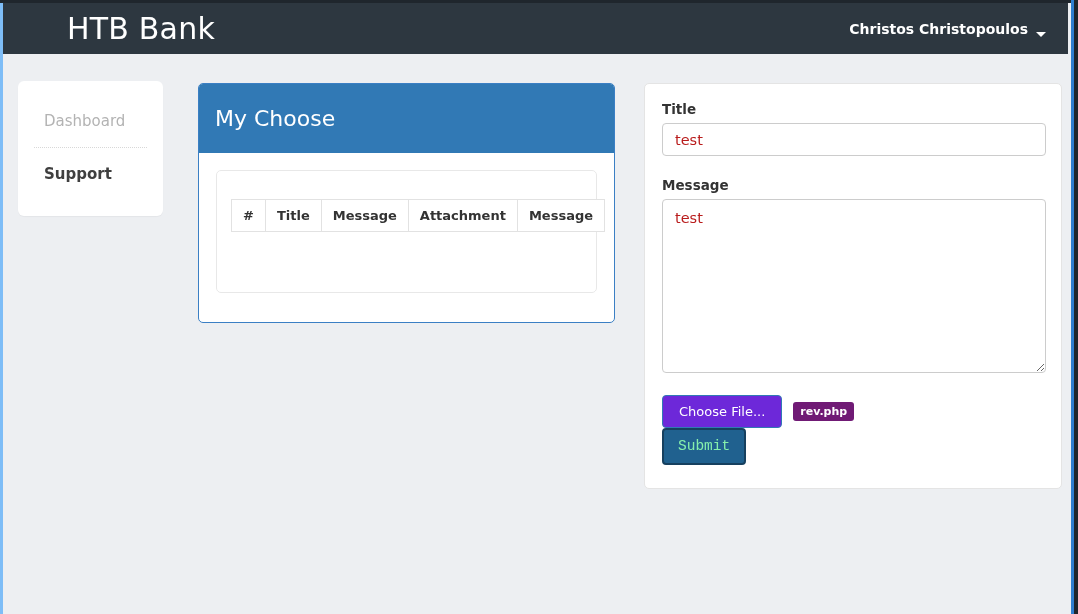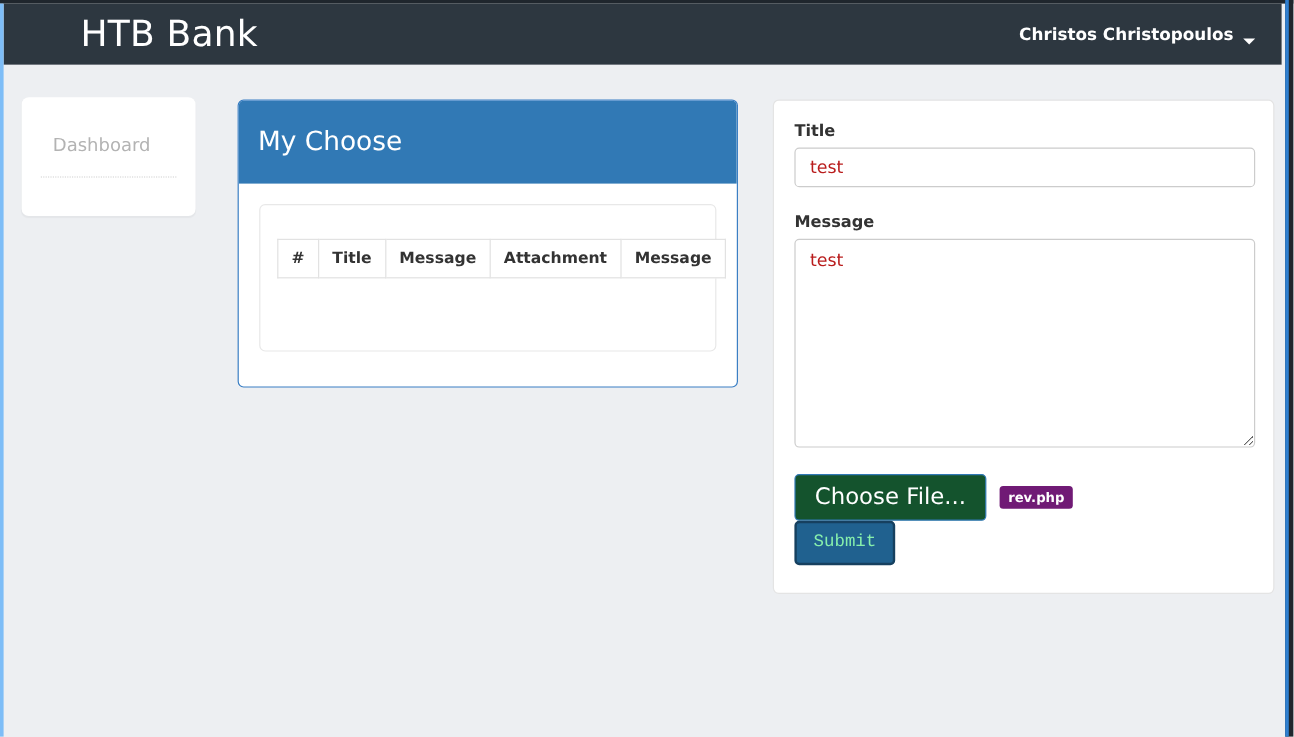--- a/index.html
+++ b/index.html
@@ -199,26 +199,26 @@
     resize: vertical;
     line-height: 1.4;
   }
   #file-row {
     display: flex;
     align-items: center;
     gap: 11px;
     margin-top: 22px;
   }
   #choose-file-btn {
-    background: #14532d;
+    background: #6d28d9;
     border: 1px solid #3179b5;
     border-radius: 4px;
     color: #ffffff;
     font-family: "DejaVu Sans", "Liberation Sans", sans-serif;
-    font-size: 19px;
+    font-size: 13px;
     padding: 9px 16px;
     cursor: pointer;
     line-height: 1;
     text-align: center;
   }
   #file-badge {
     background: #701a75;
     color: #ffffff;
     font-size: 11px;
     font-weight: bold;
@@ -252,20 +252,21 @@
     <span>Christos Christopoulos</span>
     <span class="caret"></span>
   </div>
 </div>
 
 <div id="page">
 
   <div id="sidebar">
     <div class="nav-item muted">Dashboard</div>
     <div class="nav-divider"></div>
+    <div class="nav-item active">Support</div>
   </div>
 
   <div id="tickets-card">
     <div id="tickets-header">My Choose</div>
     <div id="tickets-body">
       <div id="table-panel">
         <table class="tickets-table">
           <thead>
             <tr>
               <th>#</th>

